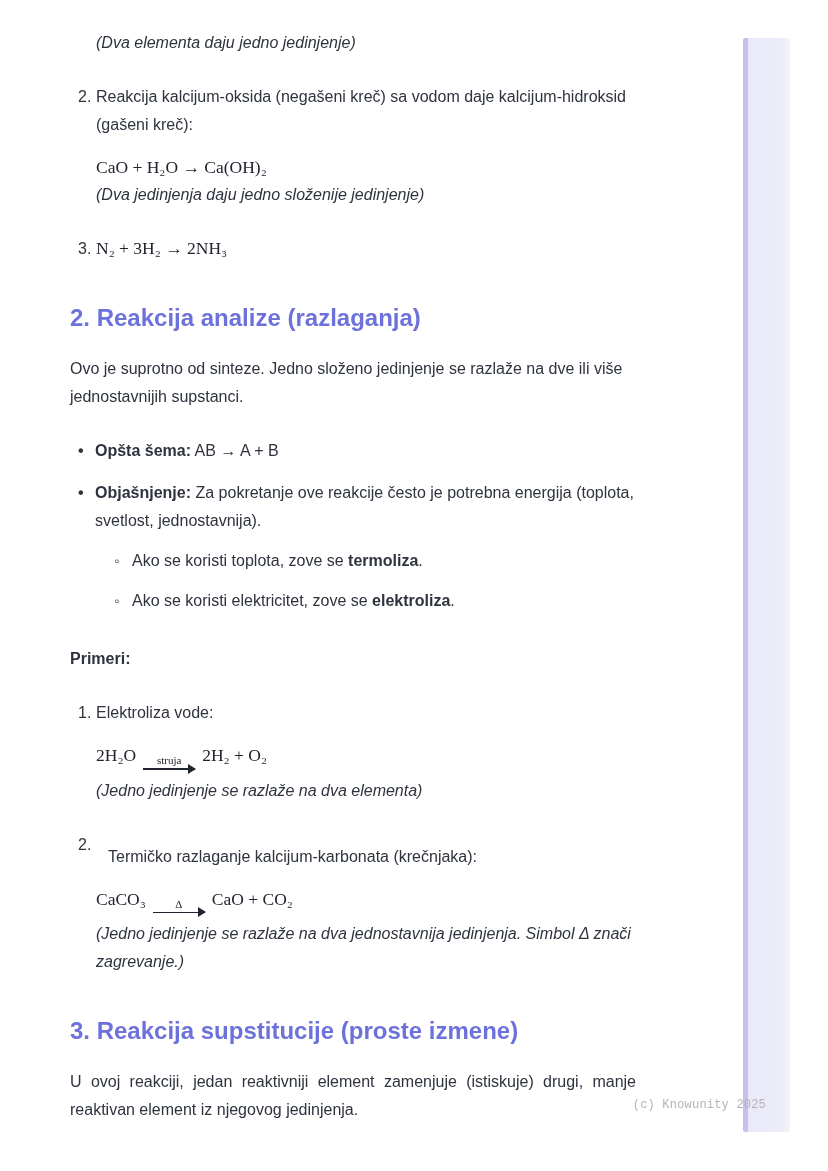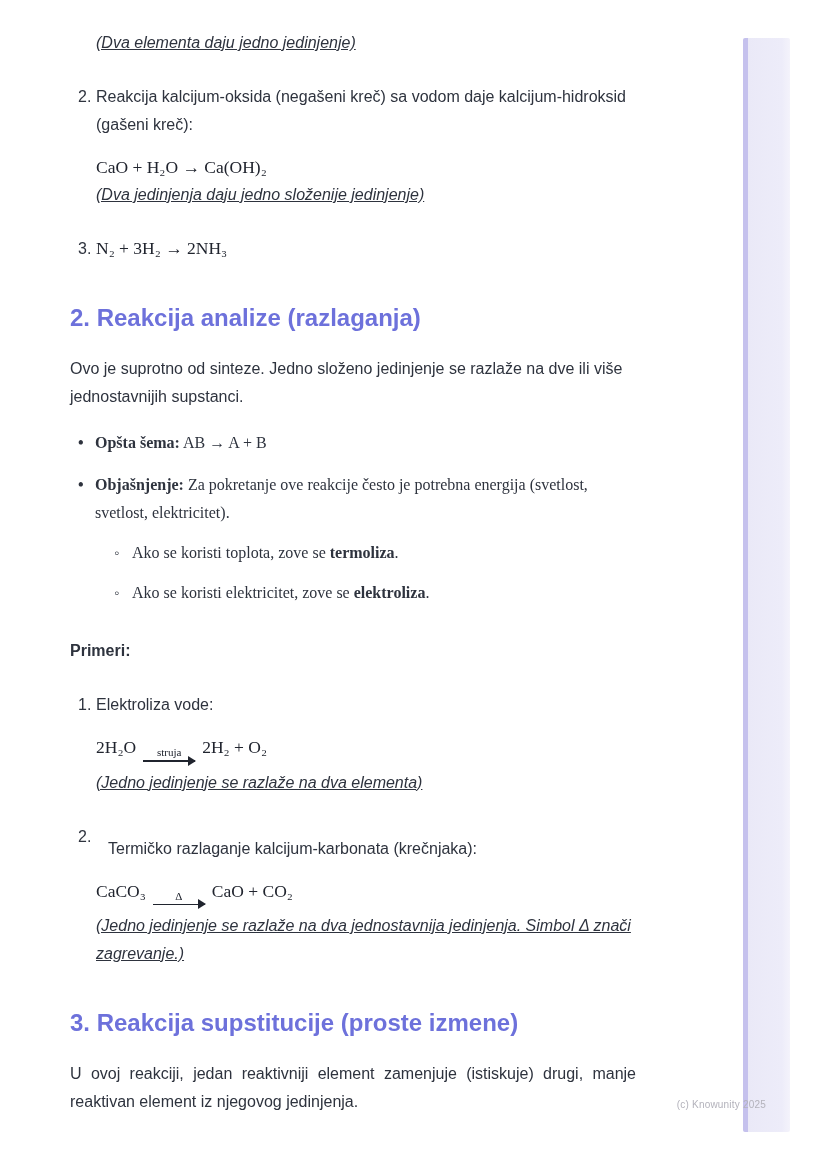--- a/index.html
+++ b/index.html
@@ -28,21 +28,21 @@
   
   .eq {
     font-family: "Liberation Serif", "DejaVu Serif", serif;
     font-size: 17.5px;
     line-height: 26px;
     color: #20242e;
     margin-top: 15px;
     white-space: nowrap;
   }
   .eq:first-child { margin-top: 0; }
-  .caption { font-style: italic; margin-top: 1px; text-decoration: underline; }
+  .caption { font-style: italic; margin-top: 1px; }
   
   .xarrow {
     display: inline-flex;
     flex-direction: column;
     align-items: center;
     vertical-align: -3px;
     margin: 0 7px;
   }
   .xarrow .xlabel {
     font-family: "Liberation Serif", "DejaVu Serif", serif;
@@ -62,21 +62,21 @@
   .section-heading {
     color: #6d71db;
     font-size: 24px;
     line-height: 30px;
     font-weight: 700;
     margin: 40px 0 0;
   }
   .body-par { margin: 22px 0 0; }
   .justified { text-align: justify; }
   
-  .blist { margin-top: 18px; font-family: Liberation Serif, serif; }
+  .blist { margin-top: 26px; }
   .bitem { display: flex; margin-top: 14px; }
   .blist .bitem:first-child { margin-top: 0; }
   .bmark { flex: 0 0 17px; margin-left: 8px; }
   .bmark::before { content: "\2022"; font-weight: 700; }
   .btext { flex: 1; min-width: 0; }
   .sublist { margin-top: 12px; }
   .sitem { display: flex; margin-top: 12px; }
   .smark { flex: 0 0 18px; margin-left: 19px; text-align: left; }
   .smark::before { content: "\25E6"; font-size: 15px; color: #3a3f4a; }
   .bold { font-weight: 700; }
@@ -88,25 +88,26 @@
     width: 47px; height: 1094px;
     background: linear-gradient(to right, #eae9f7 0%, #edecf9 80%, #f4f3fb 100%);
     border-left: 5px solid #c5c1ed;
     border-radius: 2px;
     z-index: 1;
   }
   
   .watermark {
     position: absolute;
     top: 1098px; right: 62px;
-    font-size: 10px;
+    font-size: 12px;
     line-height: 14px;
     color: #b3b2bb;
     z-index: 3;
     letter-spacing: 0.2px;
+    font-family: Liberation Mono, monospace;
   }
 </style>
 </head>
 <body>
 
 <div class="scroll-strip"></div>
 
 <div class="content">
 
   <div class="olist">
@@ -142,21 +143,21 @@
   <div class="blist">
     <div class="bitem">
       <span class="bmark"></span>
       <div class="btext">
         <span class="bold">Opšta šema:</span><span> AB → A + B</span>
       </div>
     </div>
     <div class="bitem">
       <span class="bmark"></span>
       <div class="btext">
-        <span class="bold">Objašnjenje:</span><span> Za pokretanje ove reakcije često je potrebna energija (svetlost, svetlost, elektricitet).</span>
+        <span class="bold">Objašnjenje:</span><span> Za pokretanje ove reakcije često je potrebna energija (toplota, svetlost, jednostavnija).</span>
         <div class="sublist">
           <div class="sitem">
             <span class="smark"></span>
             <div class="btext">
               <span>Ako se koristi toplota, zove se </span><span class="bold">termoliza</span><span>.</span>
             </div>
           </div>
           <div class="sitem">
             <span class="smark"></span>
             <div class="btext">

